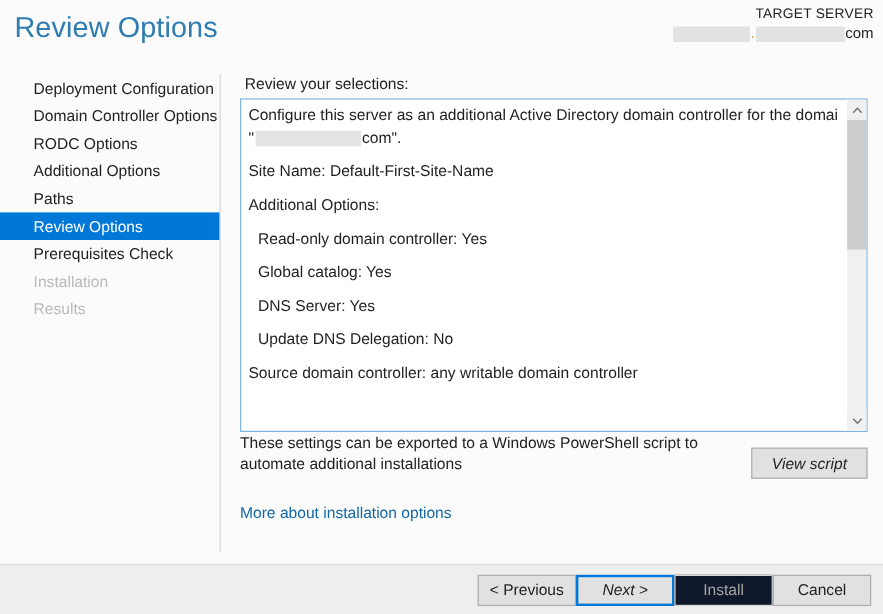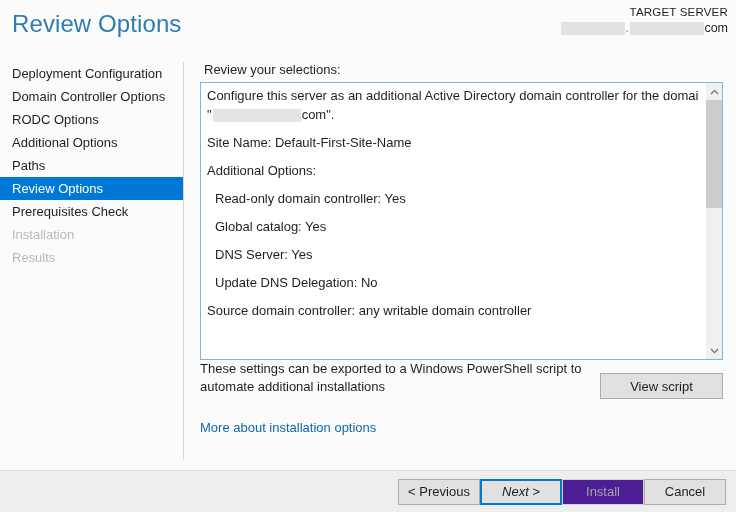--- a/index.html
+++ b/index.html
@@ -87,21 +87,21 @@
     left: 183px;
     top: 62px;
     width: 1px;
     height: 398px;
     background: #d6d6d6;
   }
   .nav-item {
     position: relative;
     height: 23px;
     line-height: 23px;
-    padding-left: 12px;
+    padding-left: 28px;
     font-size: 13px;
     color: #1f1f1f;
     white-space: nowrap;
     cursor: default;
   }
   .nav-item.sub { }
   .nav-item.selected {
     background: #0078d7;
     color: #ffffff;
   }
@@ -210,30 +210,31 @@
     top: 0;
     width: 415px;
     font-size: 13px;
     line-height: 18px;
     color: #1f1f1f;
   }
   #view-script-button {
     position: absolute;
     right: 2px;
     top: 13px;
-    width: 123px;
+    width: 97px;
     height: 26px;
     background: #e1e1e1;
     border: 1px solid #adadad;
     font-family: "Liberation Sans", sans-serif;
     font-size: 13px;
     color: #1f1f1f;
     cursor: pointer;
     padding: 0;
     box-sizing: border-box;
+    font-style: italic;
   }
   #more-link {
     display: inline-block;
     margin-top: 18px;
     font-size: 13px;
     color: #1367a7;
     text-decoration: none;
     cursor: pointer;
   }
 
@@ -265,21 +266,21 @@
     padding: 0;
     box-sizing: border-box;
     line-height: 24px;
   }
   .wiz-button.focused {
     border: 2px solid #0078d7;
     line-height: 22px;
     font-style: italic;
   }
   .wiz-button.disabled {
-    background: #4c1d95;
+    background: #0f172a;
     border: 1px solid #d4d4d4;
     color: #a5a5a5;
     cursor: default;
   }
 </style>
 </head>
 <body>
 
 <div id="wizard-header">
   <div id="page-title">Review Options</div>

